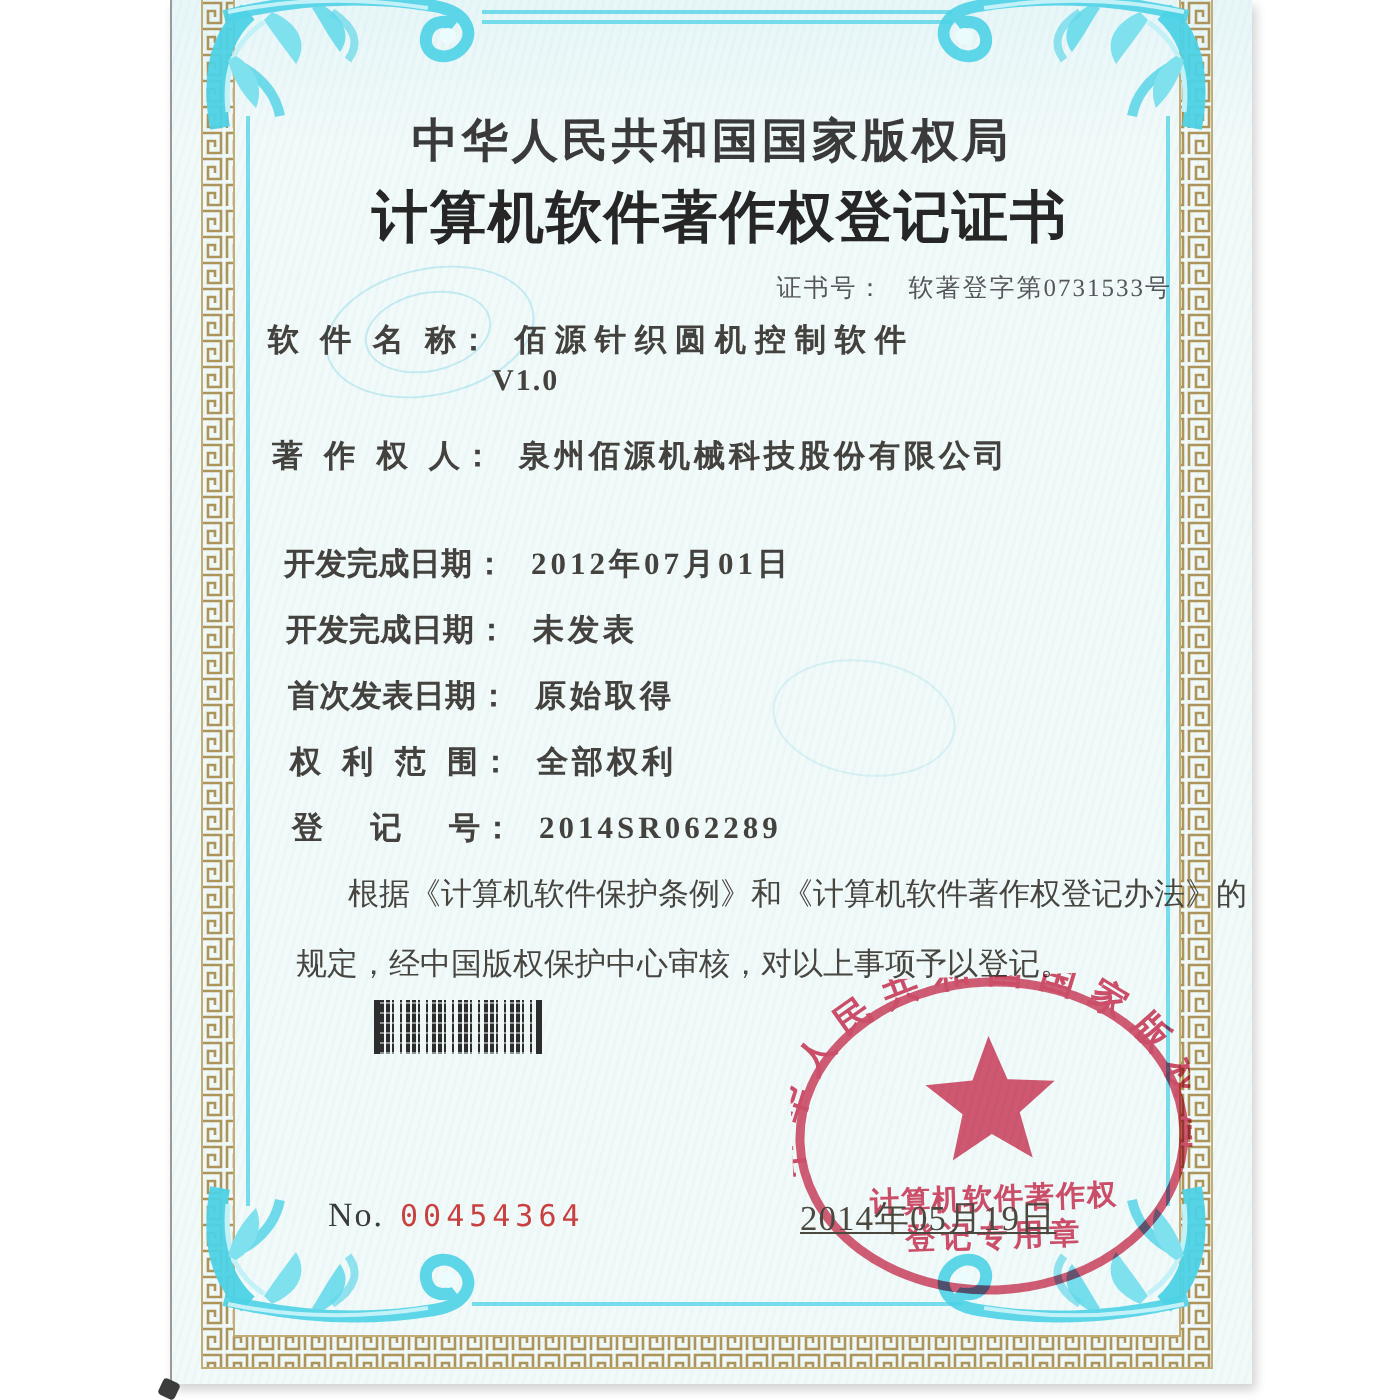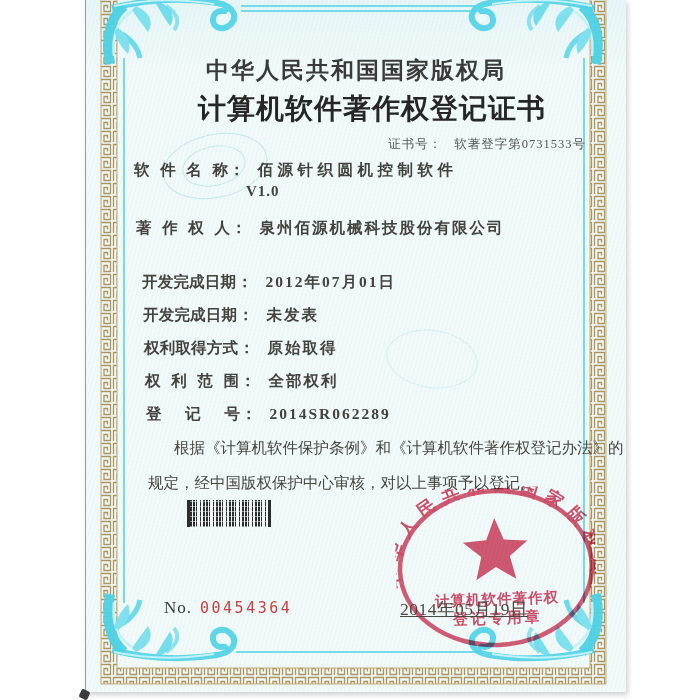--- a/index.html
+++ b/index.html
@@ -31,21 +31,21 @@
   .cyl.right{left:497px;top:58px;width:1.5px;height:545px;}
   
   .wm{position:absolute;border:1px solid rgba(120,210,228,0.38);border-radius:50%;}
   .wm.w1{left:76px;top:134px;width:104px;height:62px;transform:rotate(-12deg);}
   .wm.w2{left:96px;top:146px;width:62px;height:38px;transform:rotate(-12deg);}
   .wm.w3{left:300px;top:330px;width:90px;height:56px;transform:rotate(8deg);opacity:.6;}
   
   .content{position:absolute;left:0;top:0;width:540px;height:532px;color:#3d3d3d;}
   .authority{position:absolute;left:0;top:55px;width:540px;text-align:center;
              font-size:23px;font-weight:700;letter-spacing:2px;color:#3a3a3a;}
-  .certtitle{position:absolute;left:16px;top:90px;width:540px;text-align:center;
+  .certtitle{position:absolute;left:4px;top:90px;width:540px;text-align:center;
              font-size:28px;font-weight:700;letter-spacing:1px;color:#262626;}
   .certno{position:absolute;left:0;top:136px;width:500px;text-align:right;
           font-size:12.5px;color:#55565a;letter-spacing:1px;}
   .certno .cv{margin-left:12px;}
   .row{position:absolute;font-size:15.5px;font-weight:600;color:#44423e;white-space:nowrap;}
   .flabel{display:inline-block;width:94px;text-align:justify;text-align-last:justify;}
   .fcolon{margin-left:1px;}
   .fvalue{margin-left:13px;letter-spacing:2px;}
   .fvalue.wide{letter-spacing:4.5px;margin-top:36px;}
   .vline2{position:absolute;left:160px;top:183px;font-size:15px;font-weight:600;color:#44423e;letter-spacing:1px;}
@@ -146,21 +146,21 @@
 
       <div class="row" style="top:272px;left:56px">
         <span class="flabel">开发完成日期</span><span class="fcolon">：</span><span class="fvalue">2012年07月01日</span>
       </div>
 
       <div class="row" style="top:305px;left:57px">
         <span class="flabel">开发完成日期</span><span class="fcolon">：</span><span class="fvalue">未发表</span>
       </div>
 
       <div class="row" style="top:338px;left:58px">
-        <span class="flabel">权利取得方式</span><span class="fcolon">：</span><span class="fvalue">原始取得</span>
+        <span class="flabel">首次发表日期</span><span class="fcolon">：</span><span class="fvalue">原始取得</span>
       </div>
 
       <div class="row" style="top:371px;left:59px">
         <span class="flabel">权利范围</span><span class="fcolon">：</span><span class="fvalue">全部权利</span>
       </div>
 
       <div class="row" style="top:404px;left:60px">
         <span class="flabel">登记号</span><span class="fcolon">：</span><span class="fvalue">2014SR062289</span>
       </div>
 

